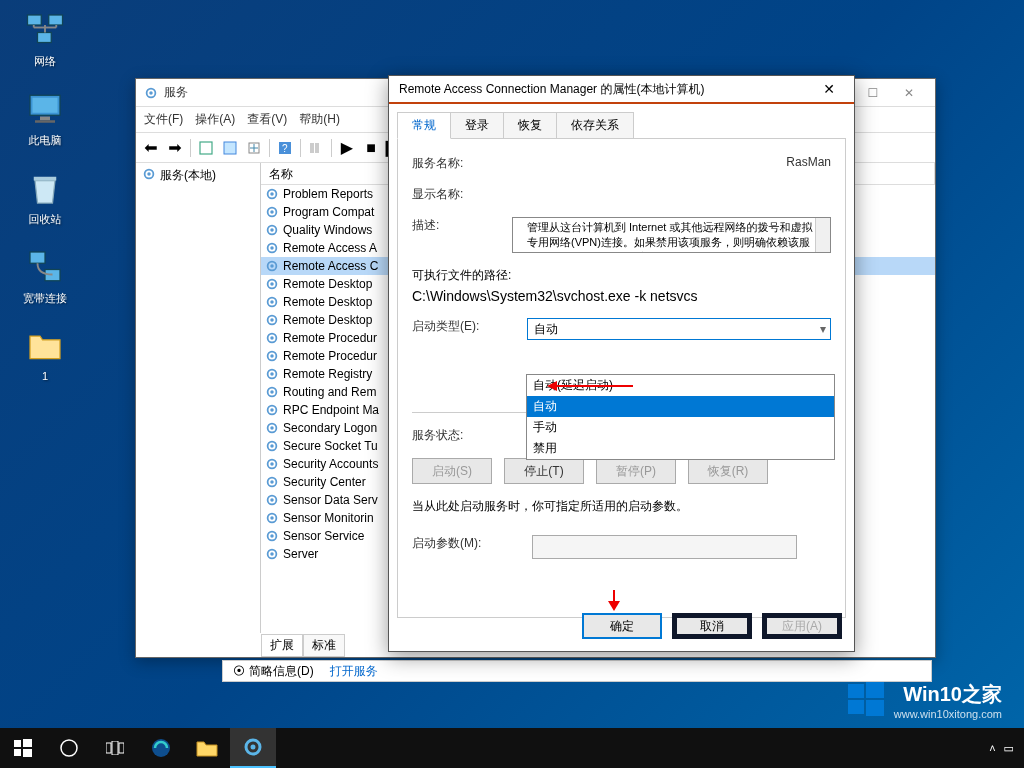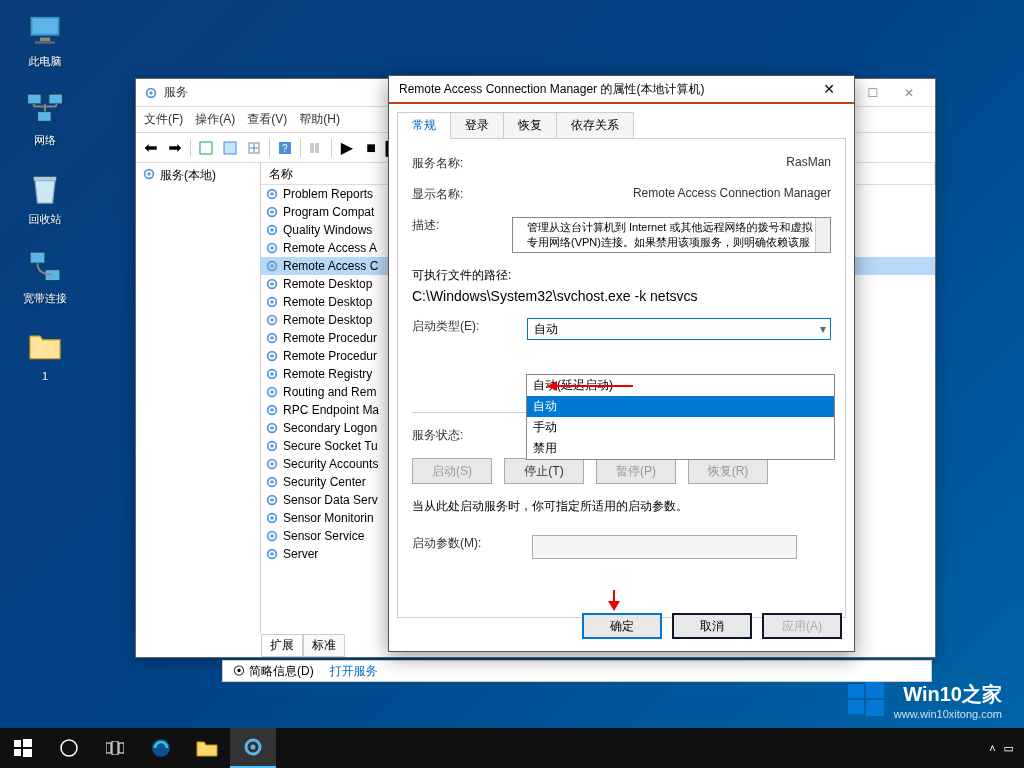--- a/index.html
+++ b/index.html
@@ -58,21 +58,21 @@
 .select-box::after { content: '▾'; position: absolute; right: 4px; color: #666; }
 .dropdown { position: absolute; left: 128px; top: 235px; width: 309px; background: white; border: 1px solid #888; z-index: 20; }
 .dropdown-item { padding: 2px 6px; font-size: 12px; cursor: pointer; }
 .dropdown-item.hl { background: #0078d4; color: white; }
 .hr { border-top: 1px solid #ccc; margin: 10px 0 14px; }
 .btn-row { display: flex; gap: 12px; margin-bottom: 14px; }
 .action-btn { width: 80px; height: 26px; font-size: 12px; background: #e8e8e8; border: 1px solid #aaa; color: #999; cursor: default; }
 .hint-text { font-size: 12px; margin-bottom: 16px; }
 .param-input { width: 265px; height: 24px; border: 1px solid #aaa; background: #f5f5f5; }
 .dialog-buttons { position: absolute; bottom: 12px; right: 12px; display: flex; gap: 10px; }
-.dlg-btn { width: 80px; height: 26px; font-size: 12px; background: #e8e8e8; border: 2px solid #0f172a; cursor: pointer; }
+.dlg-btn { width: 80px; height: 26px; font-size: 12px; background: #e8e8e8; border: 5px solid #0f172a; cursor: pointer; }
 .dlg-btn.primary { border: 2px solid #0078d4; }
 .dlg-btn.disabled { color: #aaa; cursor: default; }
 .arrow1-line { position: absolute; left:553px; top:385px; width:80px; height:2px; background:#e00; z-index:30;}
 .arrow1-head { position: absolute; left:547px; top:381px; width:0; height:0; border-right:10px solid #e00; border-top:5px solid transparent; border-bottom:5px solid transparent; z-index:30;}
 .arrow2-line { position: absolute; left:613px; top:590px; width:2px; height:12px; background:#e00; z-index:30;}
 .arrow2-head { position: absolute; left:608px; top:601px; width:0; height:0; border-top:10px solid #e00; border-left:6px solid transparent; border-right:6px solid transparent; z-index:30;}
 
 
 .taskbar { position: absolute; bottom: 0; left: 0; right: 0; height: 40px; background: #101010; display: flex; align-items: center; }
 .taskbar-item { width: 46px; height: 40px; display: flex; align-items: center; justify-content: center; cursor: pointer; }
@@ -87,44 +87,44 @@
 
 
 .misc-strip { position: absolute; left: 222px; top: 660px; width: 710px; height: 22px; background: white; border: 1px solid #ccc; display: flex; align-items: center; font-size: 12px; gap: 16px; padding: 0 10px; }
 
 svg.gear-svg { width: 100%; height: 100%; }
 </style>
 </head>
 <body>
 
 <div class="desktop-icons">
-  <div class="desktop-icon">
-    <div class="icon-img">
-        <svg viewBox="0 0 32 32">
-          <rect x="4" y="5" width="24" height="16" fill="#3c94d4" stroke="#145" stroke-width="1"></rect>
-          <rect x="6" y="7" width="20" height="12" fill="#5bb5e8"></rect>
-          <rect x="12" y="22" width="8" height="3" fill="#888"></rect>
-          <rect x="8" y="25" width="16" height="2" fill="#666"></rect>
-        </svg>
-      </div>
-    <span class="label">此电脑</span>
-  </div>
   <div class="desktop-icon">
     <div class="icon-img">
         <svg viewBox="0 0 32 32">
           <rect x="2" y="4" width="11" height="8" fill="#5bb5e8" stroke="#145"></rect>
           <rect x="19" y="4" width="11" height="8" fill="#5bb5e8" stroke="#145"></rect>
           <rect x="10" y="18" width="11" height="8" fill="#5bb5e8" stroke="#145"></rect>
           <line x1="16" y1="12" x2="16" y2="18" stroke="#888" stroke-width="1.5"></line>
           <line x1="7" y1="12" x2="7" y2="14" stroke="#888" stroke-width="1.5"></line>
           <line x1="25" y1="12" x2="25" y2="14" stroke="#888" stroke-width="1.5"></line>
           <line x1="7" y1="14" x2="25" y2="14" stroke="#888" stroke-width="1.5"></line>
         </svg>
       </div>
     <span class="label">网络</span>
+  </div>
+  <div class="desktop-icon">
+    <div class="icon-img">
+        <svg viewBox="0 0 32 32">
+          <rect x="4" y="5" width="24" height="16" fill="#3c94d4" stroke="#145" stroke-width="1"></rect>
+          <rect x="6" y="7" width="20" height="12" fill="#5bb5e8"></rect>
+          <rect x="12" y="22" width="8" height="3" fill="#888"></rect>
+          <rect x="8" y="25" width="16" height="2" fill="#666"></rect>
+        </svg>
+      </div>
+    <span class="label">此电脑</span>
   </div>
   <div class="desktop-icon">
     <div class="icon-img">
         <svg viewBox="0 0 32 32">
           <path d="M8 10 L10 28 L22 28 L24 10 Z" fill="#cde8f5" stroke="#8ab" stroke-width="1"></path>
           <rect x="7" y="7" width="18" height="3" fill="#aaccdd"></rect>
         </svg>
       </div>
     <span class="label">回收站</span>
   </div>
@@ -397,21 +397,20 @@
     <div class="props-tab">恢复</div>
     <div class="props-tab">依存关系</div>
   </div>
   <div class="props-content">
     <div class="prop-row">
       <div class="prop-label">服务名称:</div>
       <div class="prop-value">RasMan</div>
     </div>
     <div class="prop-row">
       <div class="prop-label">显示名称:</div>
-      <div class="prop-value">Remote Access Connection Manager</div>
     </div>
     <div class="prop-row">
       <div class="prop-label">描述:</div>
       <div class="desc-box">管理从这台计算机到 Internet 或其他远程网络的拨号和虚拟专用网络(VPN)连接。如果禁用该项服务，则明确依赖该服务的任何服务都将无法启动</div>
     </div>
     <div style="font-size:12px;margin-bottom:4px;">可执行文件的路径:</div>
     <div style="font-size:14px;margin-bottom:14px;">C:\Windows\System32\svchost.exe -k netsvcs</div>
     <div class="prop-row">
       <div class="prop-label" style="width:115px">启动类型(E):</div>
       <div class="select-box">

